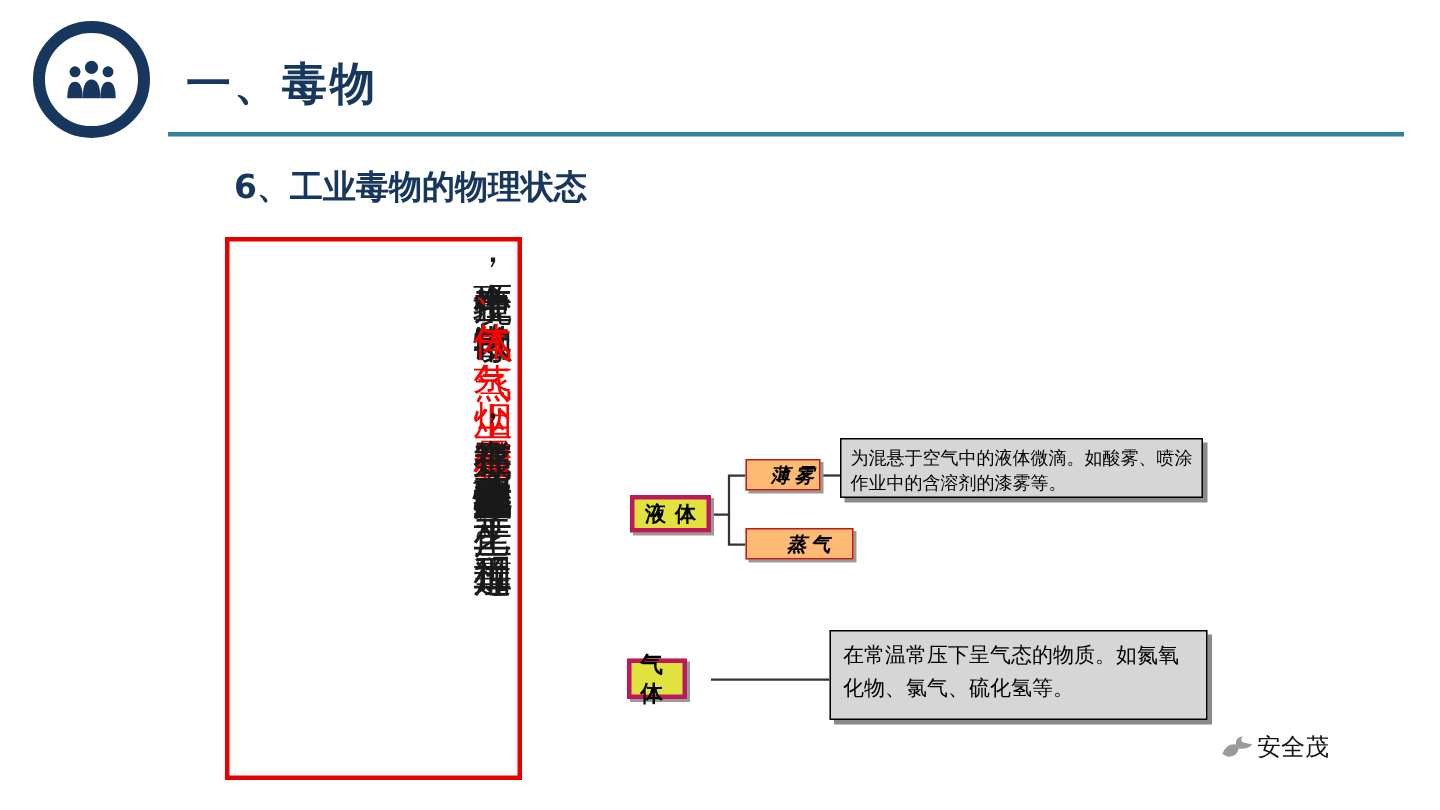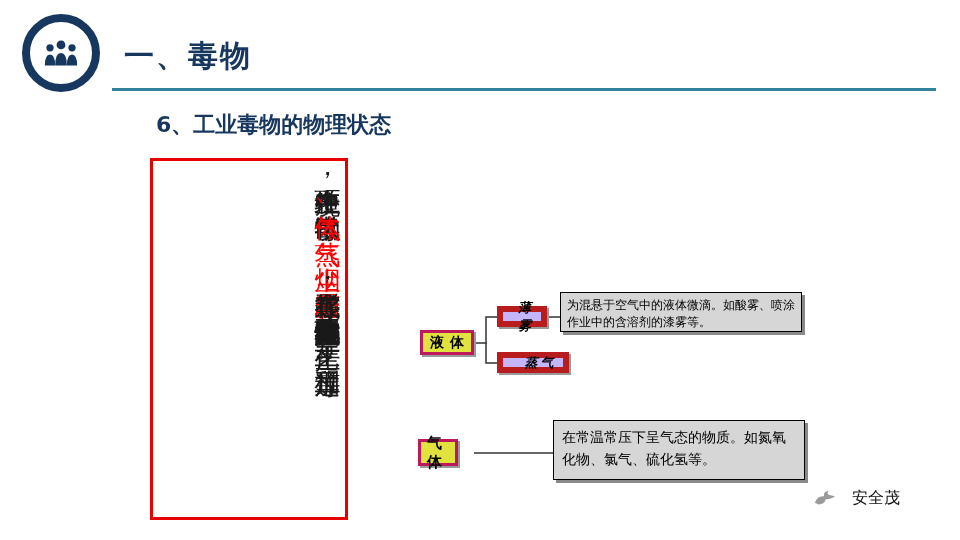--- a/index.html
+++ b/index.html
@@ -24,37 +24,37 @@
   .vtext { width:100%; height:100%; box-sizing:border-box; padding:8px 2px;
     writing-mode:vertical-rl; text-orientation:upright;
     font-size:26px; line-height:31px; color:#1a1a1a; font-weight:500; }
   .vtext .hl { color:#FF0000; }
 
   
   .node { position:absolute; display:flex; align-items:center; justify-content:center;
     font-weight:bold; color:#000; box-sizing:border-box; }
   .node-yellow { background:#E2E23E; border:3px solid #be185d; box-shadow:2px 2px 0 #9a9a9a;
     letter-spacing:6px; padding-left:6px; }
-  .node-cyan { background:#c4b5fd; border:6px solid #b91c1c; box-shadow:2px 2px 0 #9a9a9a;
+  .node-cyan { background:#fdba74; border:1px solid #b91c1c; box-shadow:2px 2px 0 #9a9a9a;
     font-style:italic; letter-spacing:3px; padding-left:15px; }
   .node-liquid { left:420px; top:330px; width:54px; height:25px; font-size:14px; }
   .node-gas    { left:418px; top:439px; width:40px; height:27px; font-size:15px; }
   .node-mist   { left:497px; top:306px; width:50px; height:21px; font-size:13px; }
   .node-vapor  { left:497px; top:352px; width:72px; height:21px; font-size:13px; }
 
   .desc { position:absolute; background:#D6D6D6; border:1px solid #000;
     box-shadow:3px 3px 0 #8a8a8a; color:#000; box-sizing:border-box; }
   .desc-mist  { left:560px; top:292px; width:242px; height:40px; font-size:12px; line-height:1.45; padding:4px 6px; }
   .desc-vapor { left:560px; top:340px; width:242px; height:40px; font-size:12px; line-height:1.45; padding:4px 6px; }
   .desc-gas   { left:553px; top:420px; width:252px; height:60px; font-size:14px; line-height:1.55; padding:6px 8px; }
 
   .connectors { position:absolute; left:0; top:0; width:960px; height:540px; pointer-events:none; }
 
   
-  .brand { position:absolute; left:812px; top:488px; display:flex; align-items:center; gap:16px;
+  .brand { position:absolute; left:812px; top:488px; display:flex; align-items:center; gap:2px;
     font-size:16px; color:#111; font-weight:500; }
 </style>
 </head>
 <body>
 
 <div class="slide">
 
   <div class="logo-circle">
     <svg width="44" height="32" viewBox="0 0 60 42">
       <g fill="#17375E">

